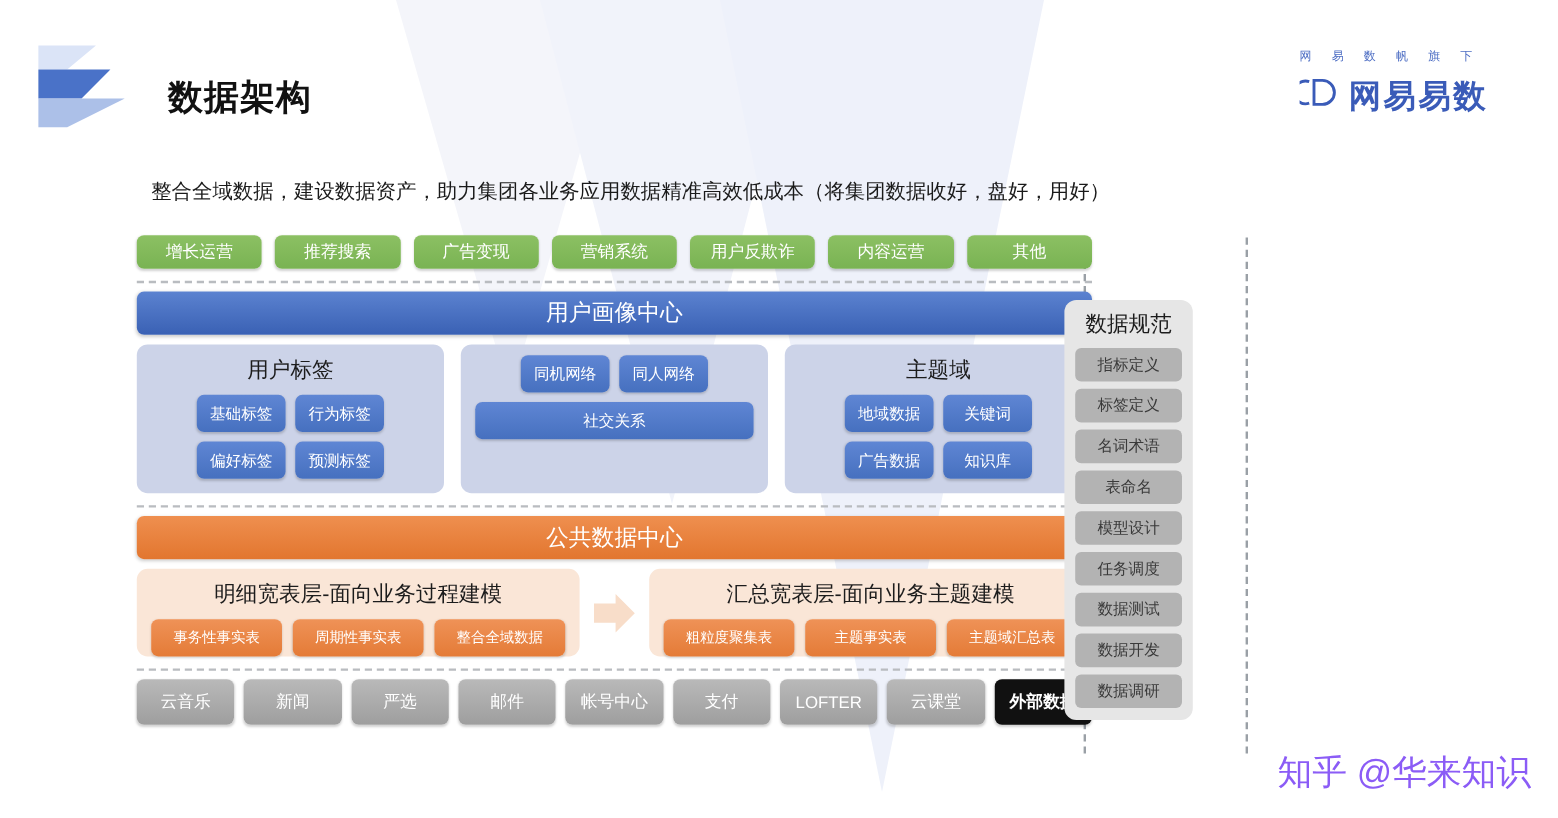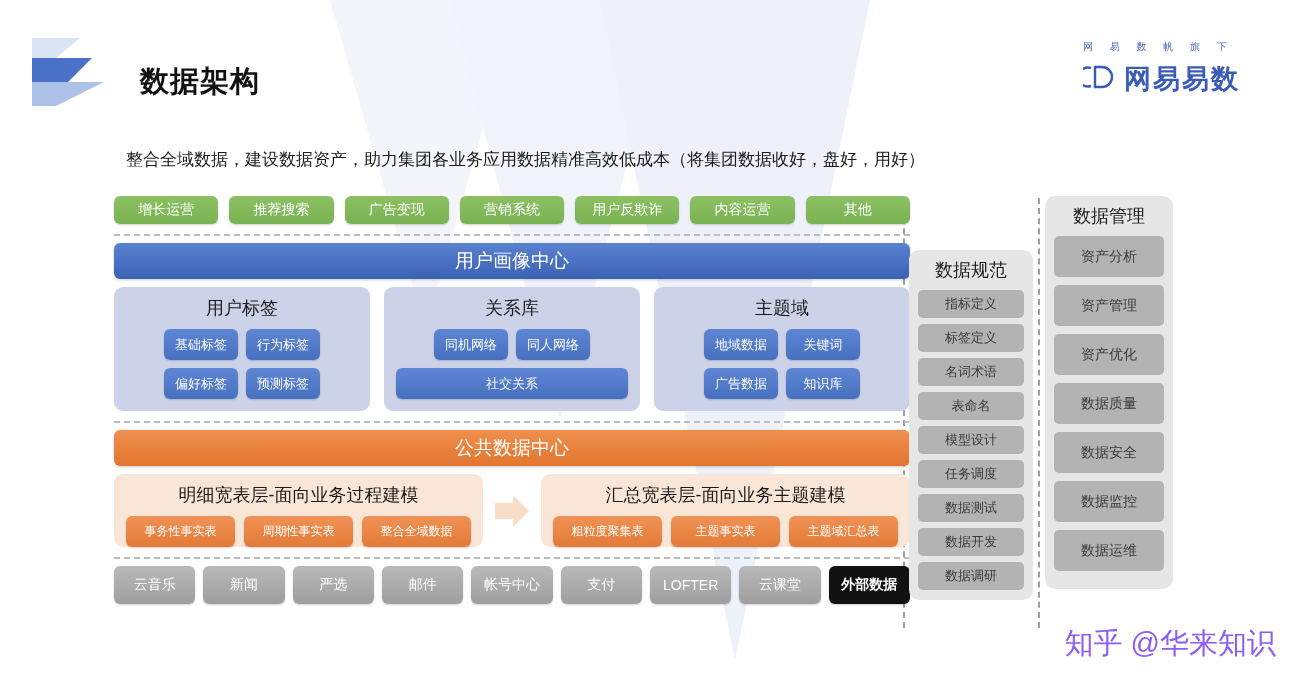--- a/index.html
+++ b/index.html
@@ -32,21 +32,21 @@
   
   .subtitle {
     position: absolute; left: 126px; top: 148px; z-index: 2;
     font-size: 17px; color: #1a1a1a; white-space: nowrap;
   }
 
   
   .canvas { position: absolute; left: 0; top: 196px; width: 1298px; height: 460px; z-index: 2; }
 
   .col-main { position: absolute; left: 114px; top: 0; width: 796px; }
-  .col-spec { position: absolute; left: 909px; top: 54px; width: 124px; }
+  .col-spec { position: absolute; left: 887px; top: 54px; width: 107px; }
   .col-mgmt { position: absolute; left: 1045px; top: 0; width: 128px; }
 
   .vdash-1 { position: absolute; left: 903px; top: 2px; height: 430px; border-left: 2px dashed #9aa0a6; }
   .vdash-2 { position: absolute; left: 1038px; top: 2px; height: 430px; border-left: 2px dashed #9aa0a6; }
 
   
   .app-row { display: flex; gap: 11px; }
   .app-chip {
     flex: 1; height: 28px; border-radius: 6px;
     background: linear-gradient(180deg,#8cc063 0%,#79b353 100%);
@@ -208,21 +208,20 @@
           <div class="tag">
               <span>偏好标签</span>
             </div>
           <div class="tag">
               <span>预测标签</span>
             </div>
         </div>
       </div>
 
       <div class="group-box">
-        <div class="group-title">关系库</div>
         <div class="tag-grid">
           <div class="tag">
               <span>同机网络</span>
             </div>
           <div class="tag">
               <span>同人网络</span>
             </div>
           <div class="tag wide">
               <span>社交关系</span>
             </div>
@@ -353,42 +352,16 @@
         </div>
       <div class="side-item">
           <span>数据开发</span>
         </div>
       <div class="side-item">
           <span>数据调研</span>
         </div>
     </div>
   </div>
 
-  <div class="col-mgmt">
-    <div class="side-panel">
-      <div class="side-title">数据管理</div>
-      <div class="side-item">
-          <span>资产分析</span>
-        </div>
-      <div class="side-item">
-          <span>资产管理</span>
-        </div>
-      <div class="side-item">
-          <span>资产优化</span>
-        </div>
-      <div class="side-item">
-          <span>数据质量</span>
-        </div>
-      <div class="side-item">
-          <span>数据安全</span>
-        </div>
-      <div class="side-item">
-          <span>数据监控</span>
-        </div>
-      <div class="side-item">
-          <span>数据运维</span>
-        </div>
-    </div>
-  </div>
 
 </div>
 
 <div class="watermark">知乎 @华来知识</div>
 
 </body></html>

